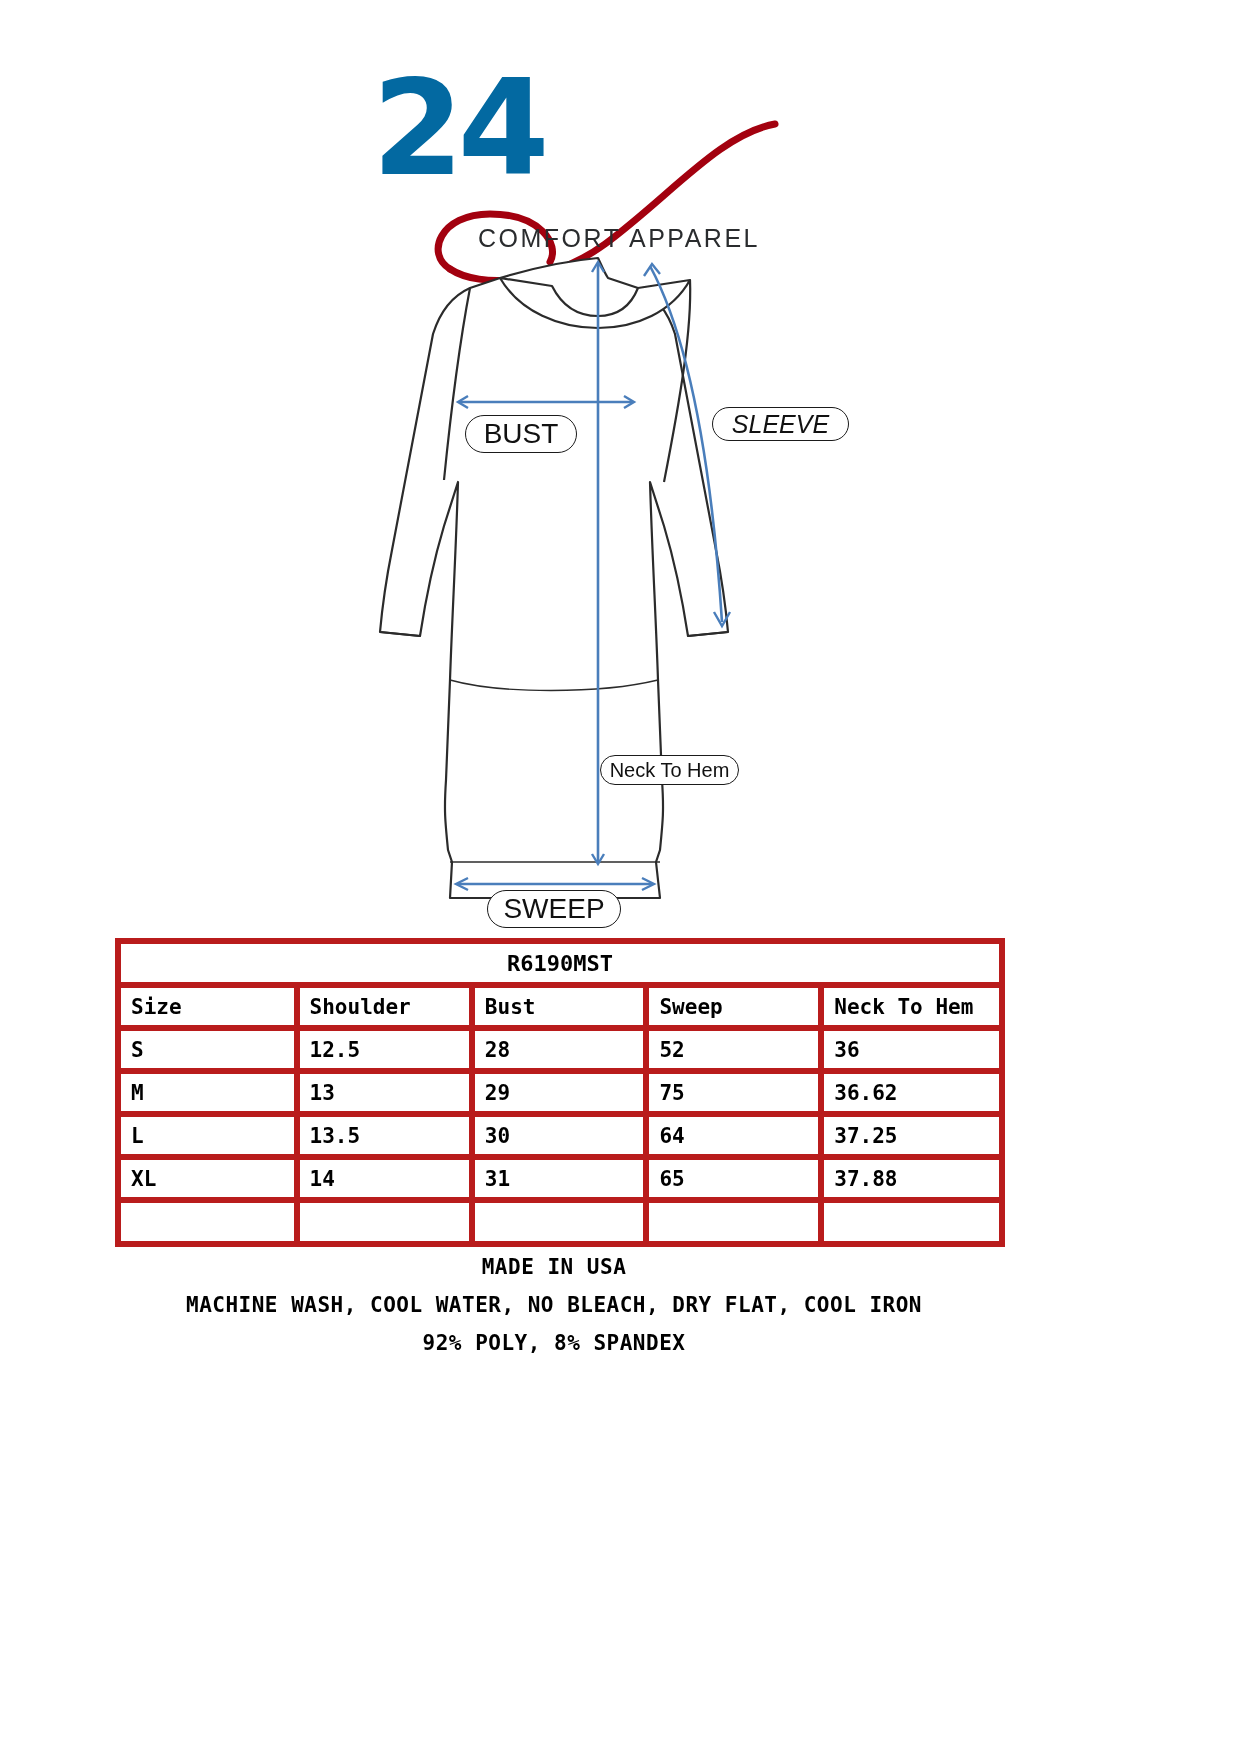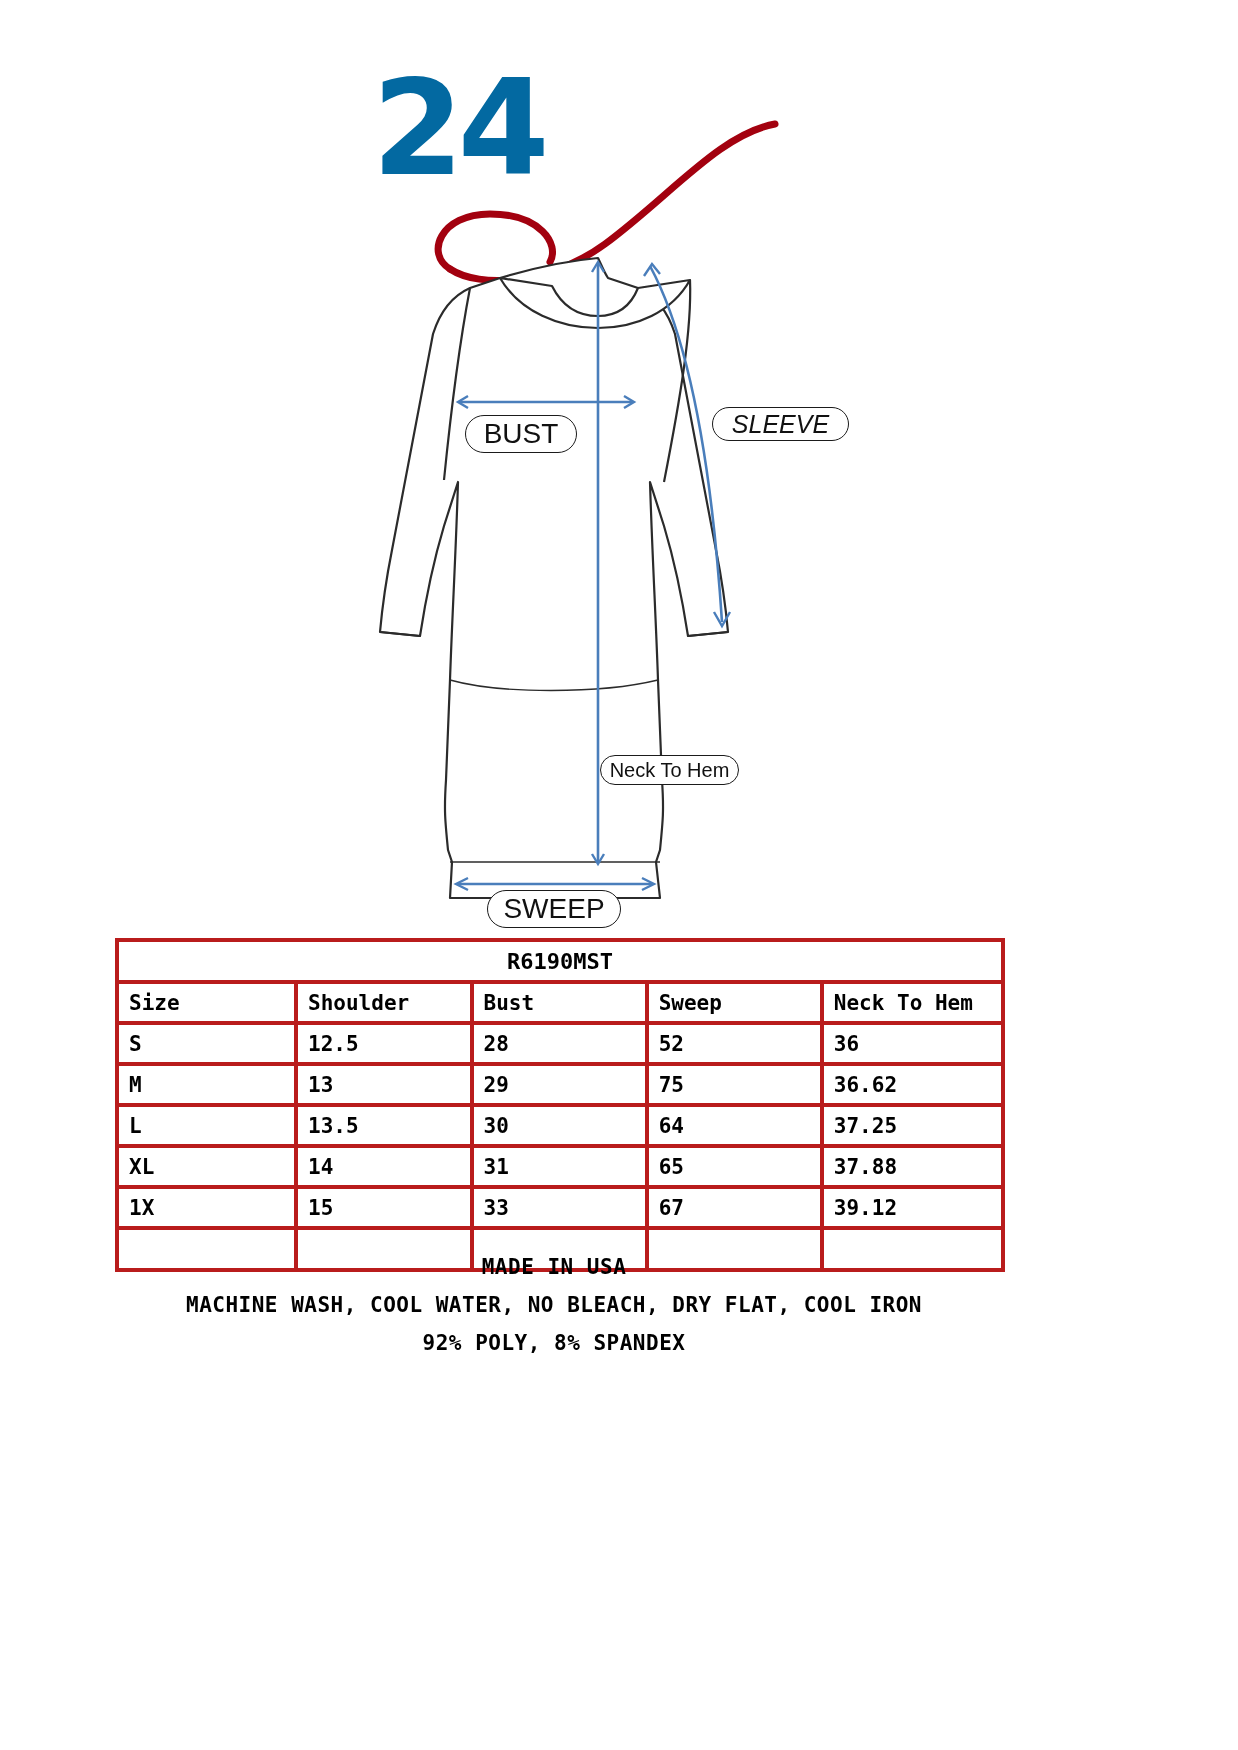--- a/index.html
+++ b/index.html
@@ -99,21 +99,21 @@
     width: 890px;
   }
   table.sizes {
     border-collapse: collapse;
     width: 890px;
     font-family: "DejaVu Sans Mono", monospace;
     font-size: 21px;
     font-weight: bold;
   }
   table.sizes td, table.sizes th {
-    border: 4px solid #b91c1c;
+    border: 6px solid #b91c1c;
     height: 37px;
     padding: 0 0 0 10px;
     text-align: left;
     font-weight: bold;
   }
   table.sizes .style-row td {
     text-align: center;
     padding: 0;
     height: 38px;
     font-size: 22px;
@@ -142,20 +142,21 @@
 </style>
 </head>
 <body>
 
 <div class="logo-block">
   <div class="logo-24">24</div>
   <svg class="logo-swash" viewBox="0 0 400 200">
     <path d="M30 175 C 60 195, 130 190, 185 150 C 250 102, 300 40, 355 30" fill="none" stroke="#a3010f" stroke-width="7" stroke-linecap="round"></path>
     <path d="M30 175 C 5 160, 20 120, 70 120 C 120 120, 140 150, 130 168" fill="none" stroke="#a3010f" stroke-width="7" stroke-linecap="round"></path>
   </svg>
+  <div class="logo-tagline">COMFORT APPAREL</div>
 </div>
 
 <div class="diagram">
   <svg width="1238" height="690" viewBox="0 0 1238 690">
 
     <g fill="#ffffff" stroke="#2b2b2b" stroke-width="2.2" stroke-linejoin="round">
 
       <path d="M598 8
                C 575 10, 540 16, 500 28
                L 470 38
@@ -267,27 +268,20 @@
         <td>64</td>
         <td>37.25</td>
       </tr>
       <tr>
         <td>XL</td>
         <td>14</td>
         <td>31</td>
         <td>65</td>
         <td>37.88</td>
       </tr>
-      <tr>
-        <td>1X</td>
-        <td>15</td>
-        <td>33</td>
-        <td>67</td>
-        <td>39.12</td>
-      </tr>
       <tr class="empty-row">
         <td></td>
         <td></td>
         <td></td>
         <td></td>
         <td></td>
       </tr>
     </tbody>
   </table>
 </div>

